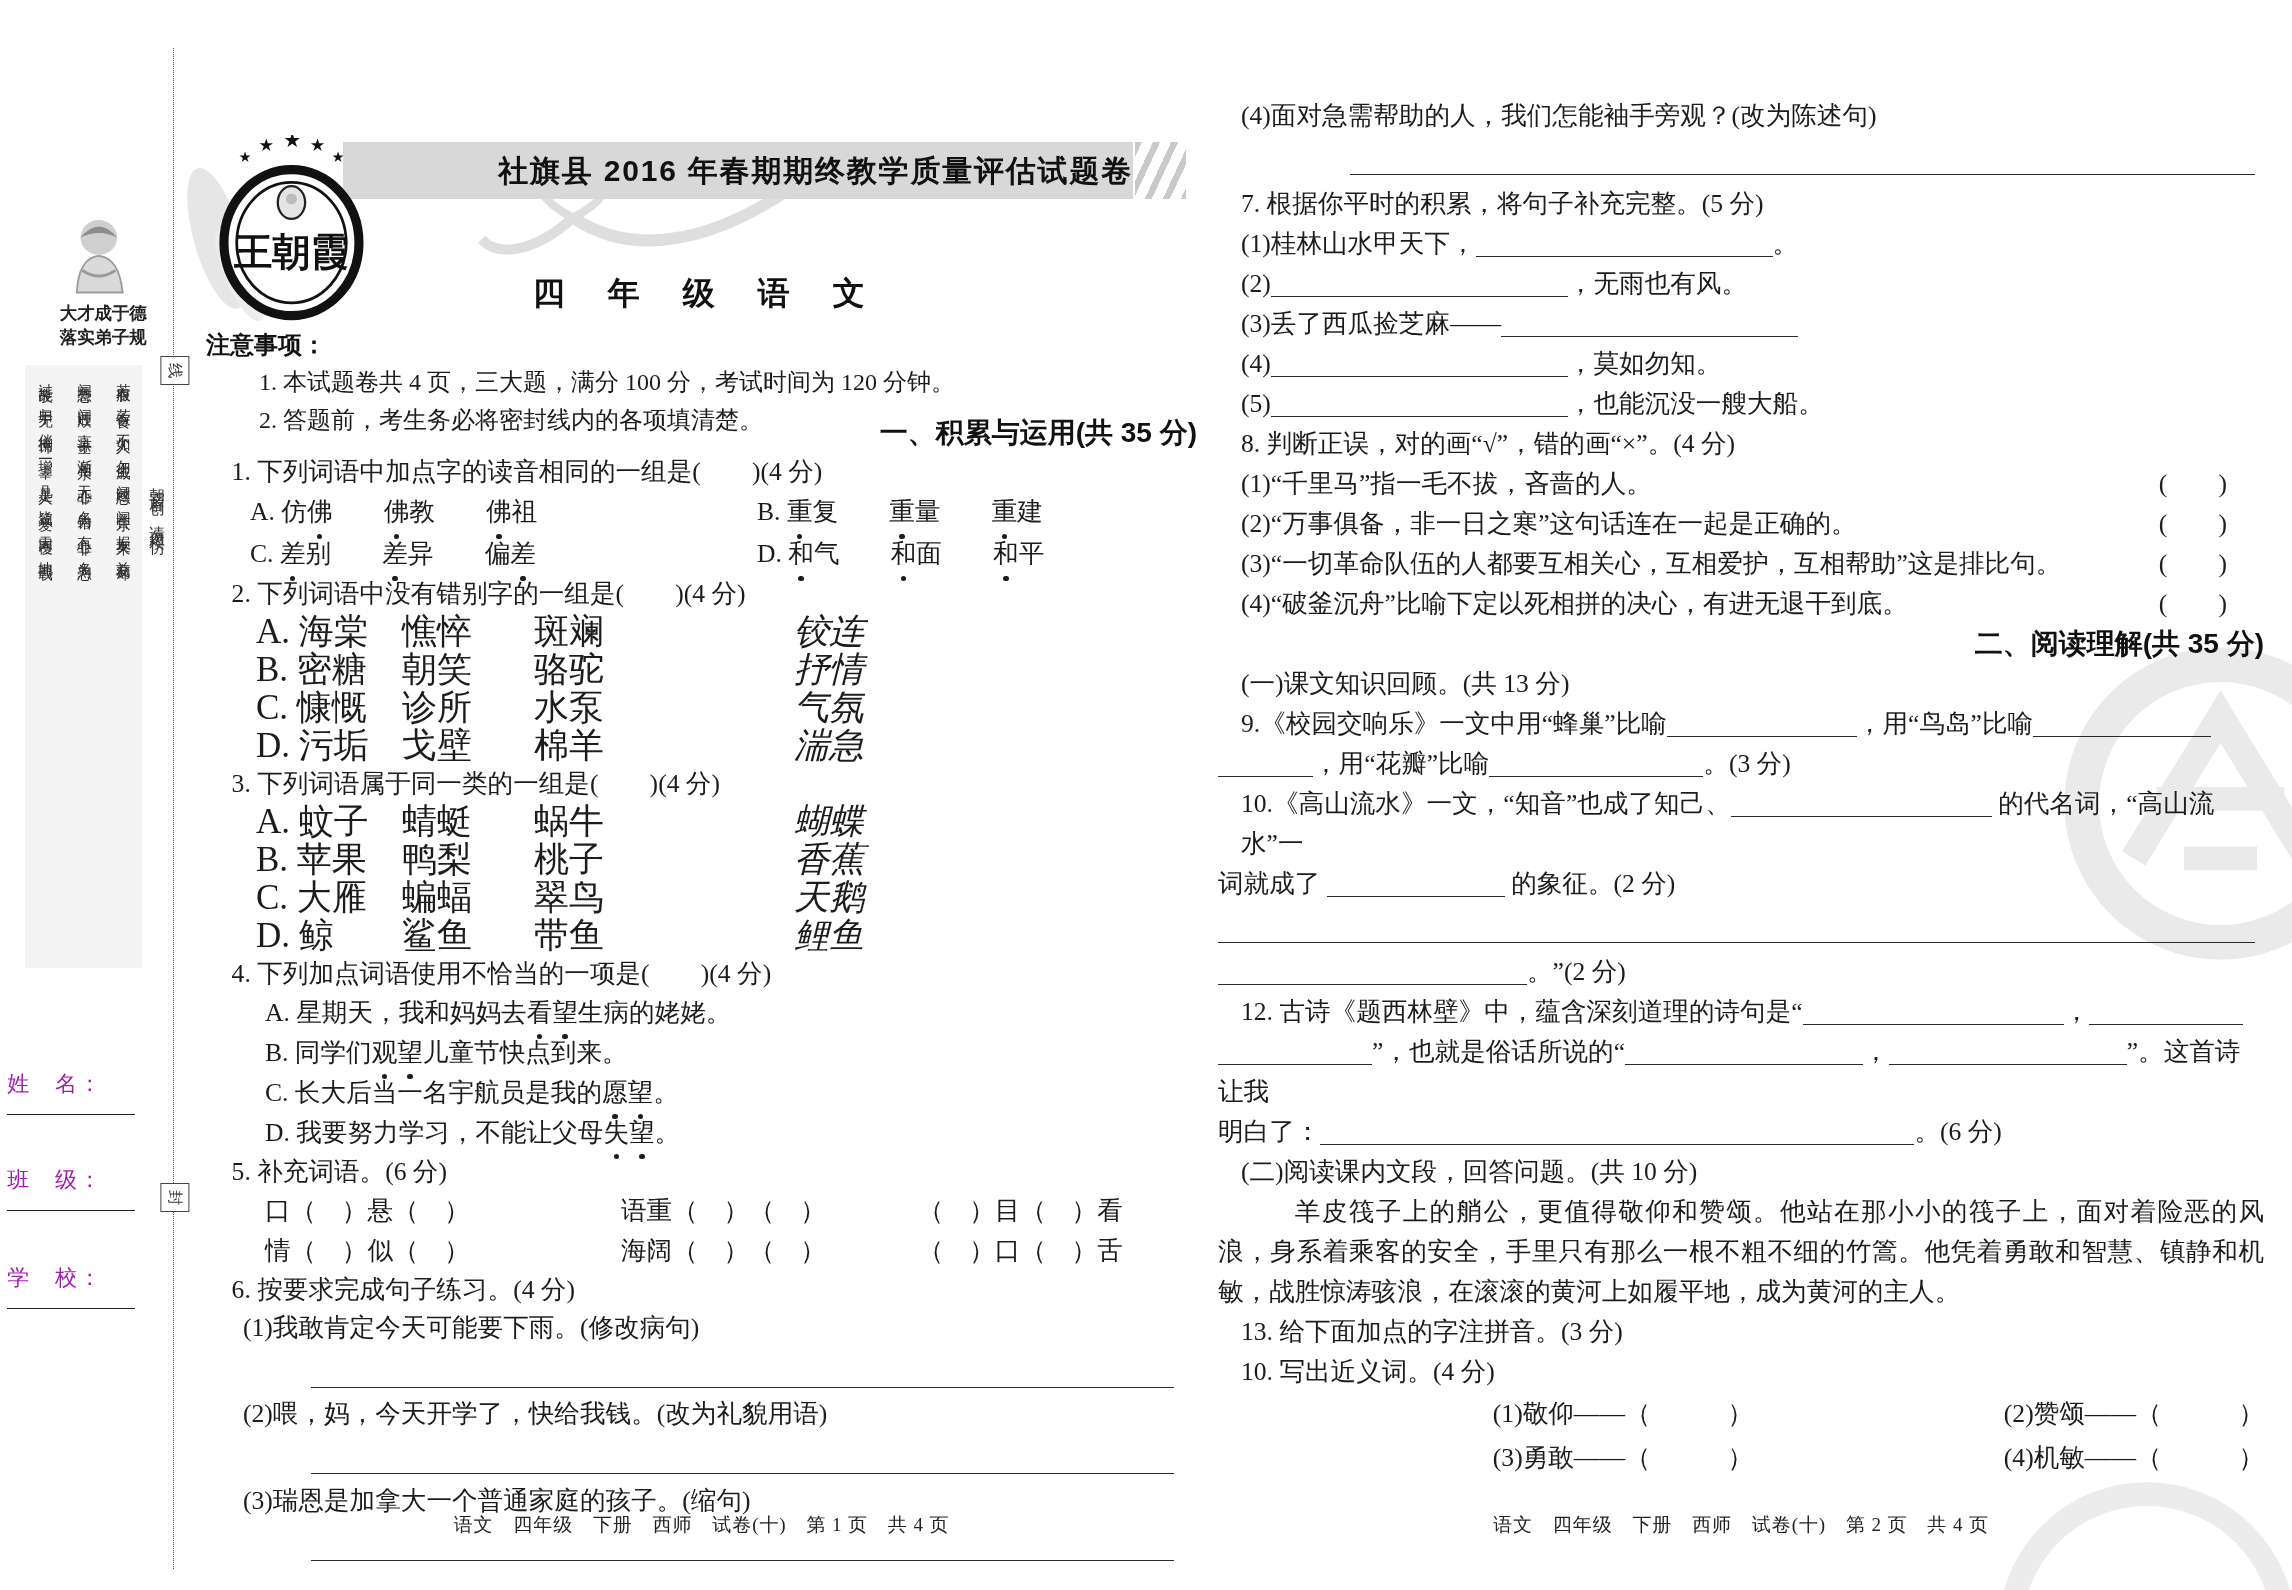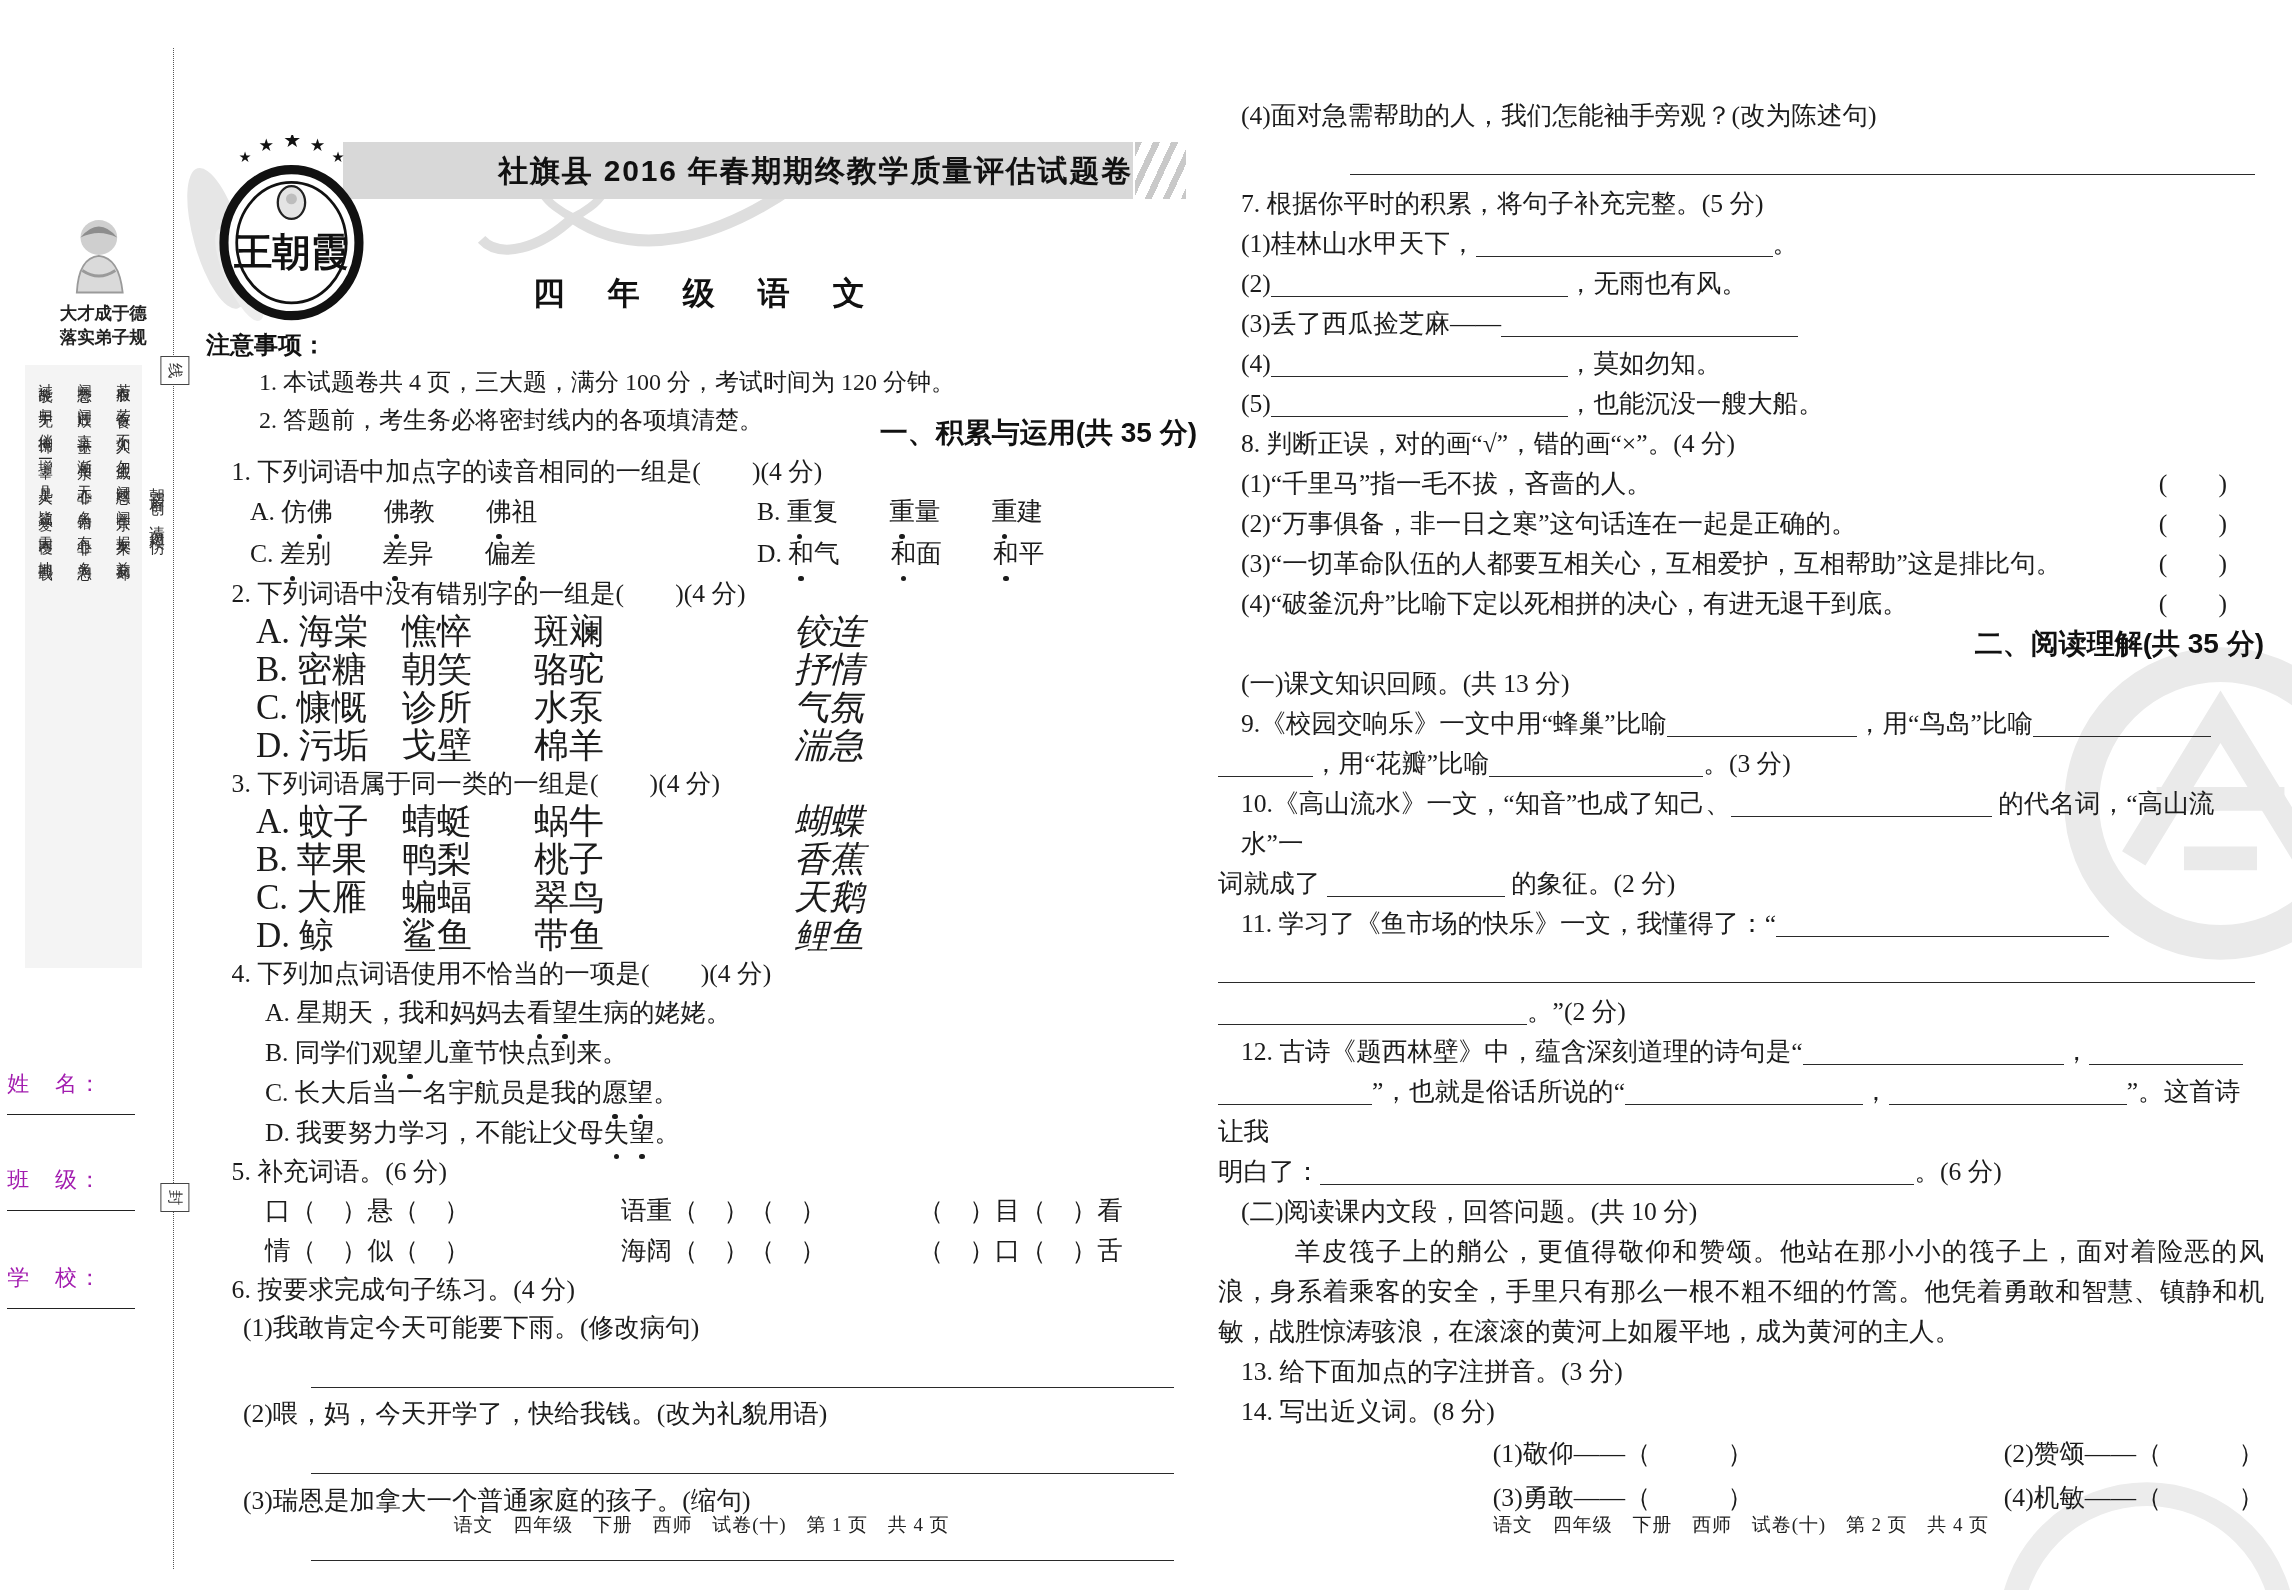--- a/index.html
+++ b/index.html
@@ -302,39 +302,38 @@
 
     <div>
       <div class="p2stem">9.《校园交响乐》一文中用“蜂巢”比喻<span class="blank" style="width: 190px;"></span>，用“鸟岛”比喻<span class="blank" style="width: 178px;"></span></div>
       <div class="p2ln"><span class="blank" style="width: 95px;"></span>，用“花瓣”比喻<span class="blank" style="width: 214px;"></span>。(3 分)</div>
     </div>
     <div>
       <div class="p2stem">10.《高山流水》一文，“知音”也成了知己、<span class="blank" style="width: 261px;"></span> 的代名词，“高山流水”一</div>
       <div class="p2ln">词就成了 <span class="blank" style="width: 178px;"></span> 的象征。(2 分)</div>
     </div>
     <div>
-      <div class="p2stem">11. 学习了《鱼市场的快乐》一文，我懂得了：“<span class="blank" style="width: 333px;"></span></div>
       <div class="anslinefull"></div>
       <div class="p2ln"><span class="blank" style="width: 309px;"></span>。”(2 分)</div>
     </div>
     <div>
       <div class="p2stem">12. 古诗《题西林壁》中，蕴含深刻道理的诗句是“<span class="blank" style="width: 261px;"></span>，<span class="blank" style="width: 154px;"></span></div>
       <div class="p2ln"><span class="blank" style="width: 154px;"></span>”，也就是俗话所说的“<span class="blank" style="width: 238px;"></span>，<span class="blank" style="width: 238px;"></span>”。这首诗让我</div>
       <div class="p2ln">明白了：<span class="blank" style="width: 594px;"></span>。(6 分)</div>
     </div>
 
     <div class="p2item">(二)阅读课内文段，回答问题。(共 10 分)</div>
     <div class="passage">羊皮筏子上的艄公，更值得敬仰和赞颂。他站在那小小的筏子上，面对着险恶的风浪，身系着乘客的安全，手里只有那么一根不粗不细的竹篙。他凭着勇敢和智慧、镇静和机敏，战胜惊涛骇浪，在滚滚的黄河上如履平地，成为黄河的主人。</div>
 
     <div>
       <div class="p2stem">13. 给下面加点的字注拼音。(3 分)</div>
     </div>
 
     <div>
-      <div class="p2stem">14. 写出近义词。(8 分)</div>
+      <div class="p2stem">10. 写出近义词。(4 分)</div>
       <div class="q14row">
         <span class="a">(1)敬仰——（　　　）</span>
         <span class="b">(2)赞颂——（　　　）</span>
       </div>
       <div class="q14row">
         <span class="a">(3)勇敢——（　　　）</span>
         <span class="b">(4)机敏——（　　　）</span>
       </div>
     </div>
   </div>

